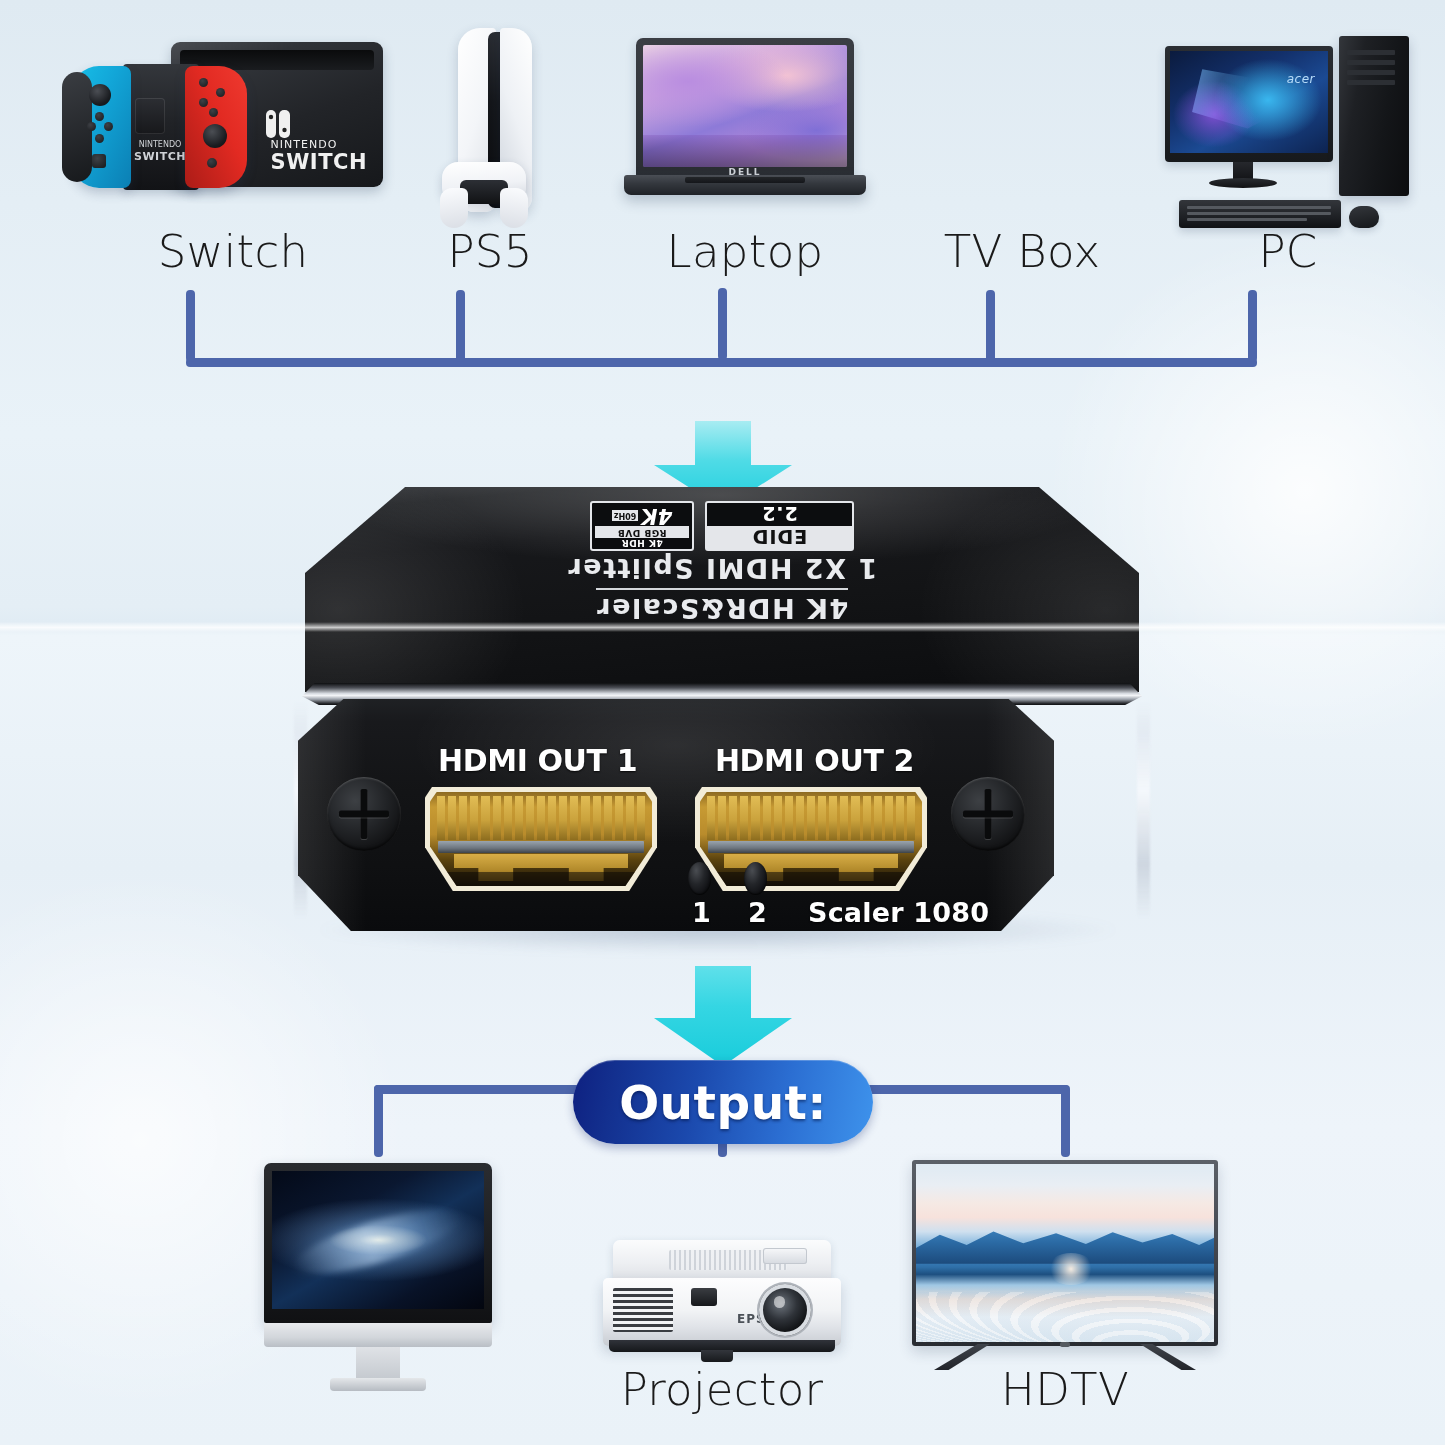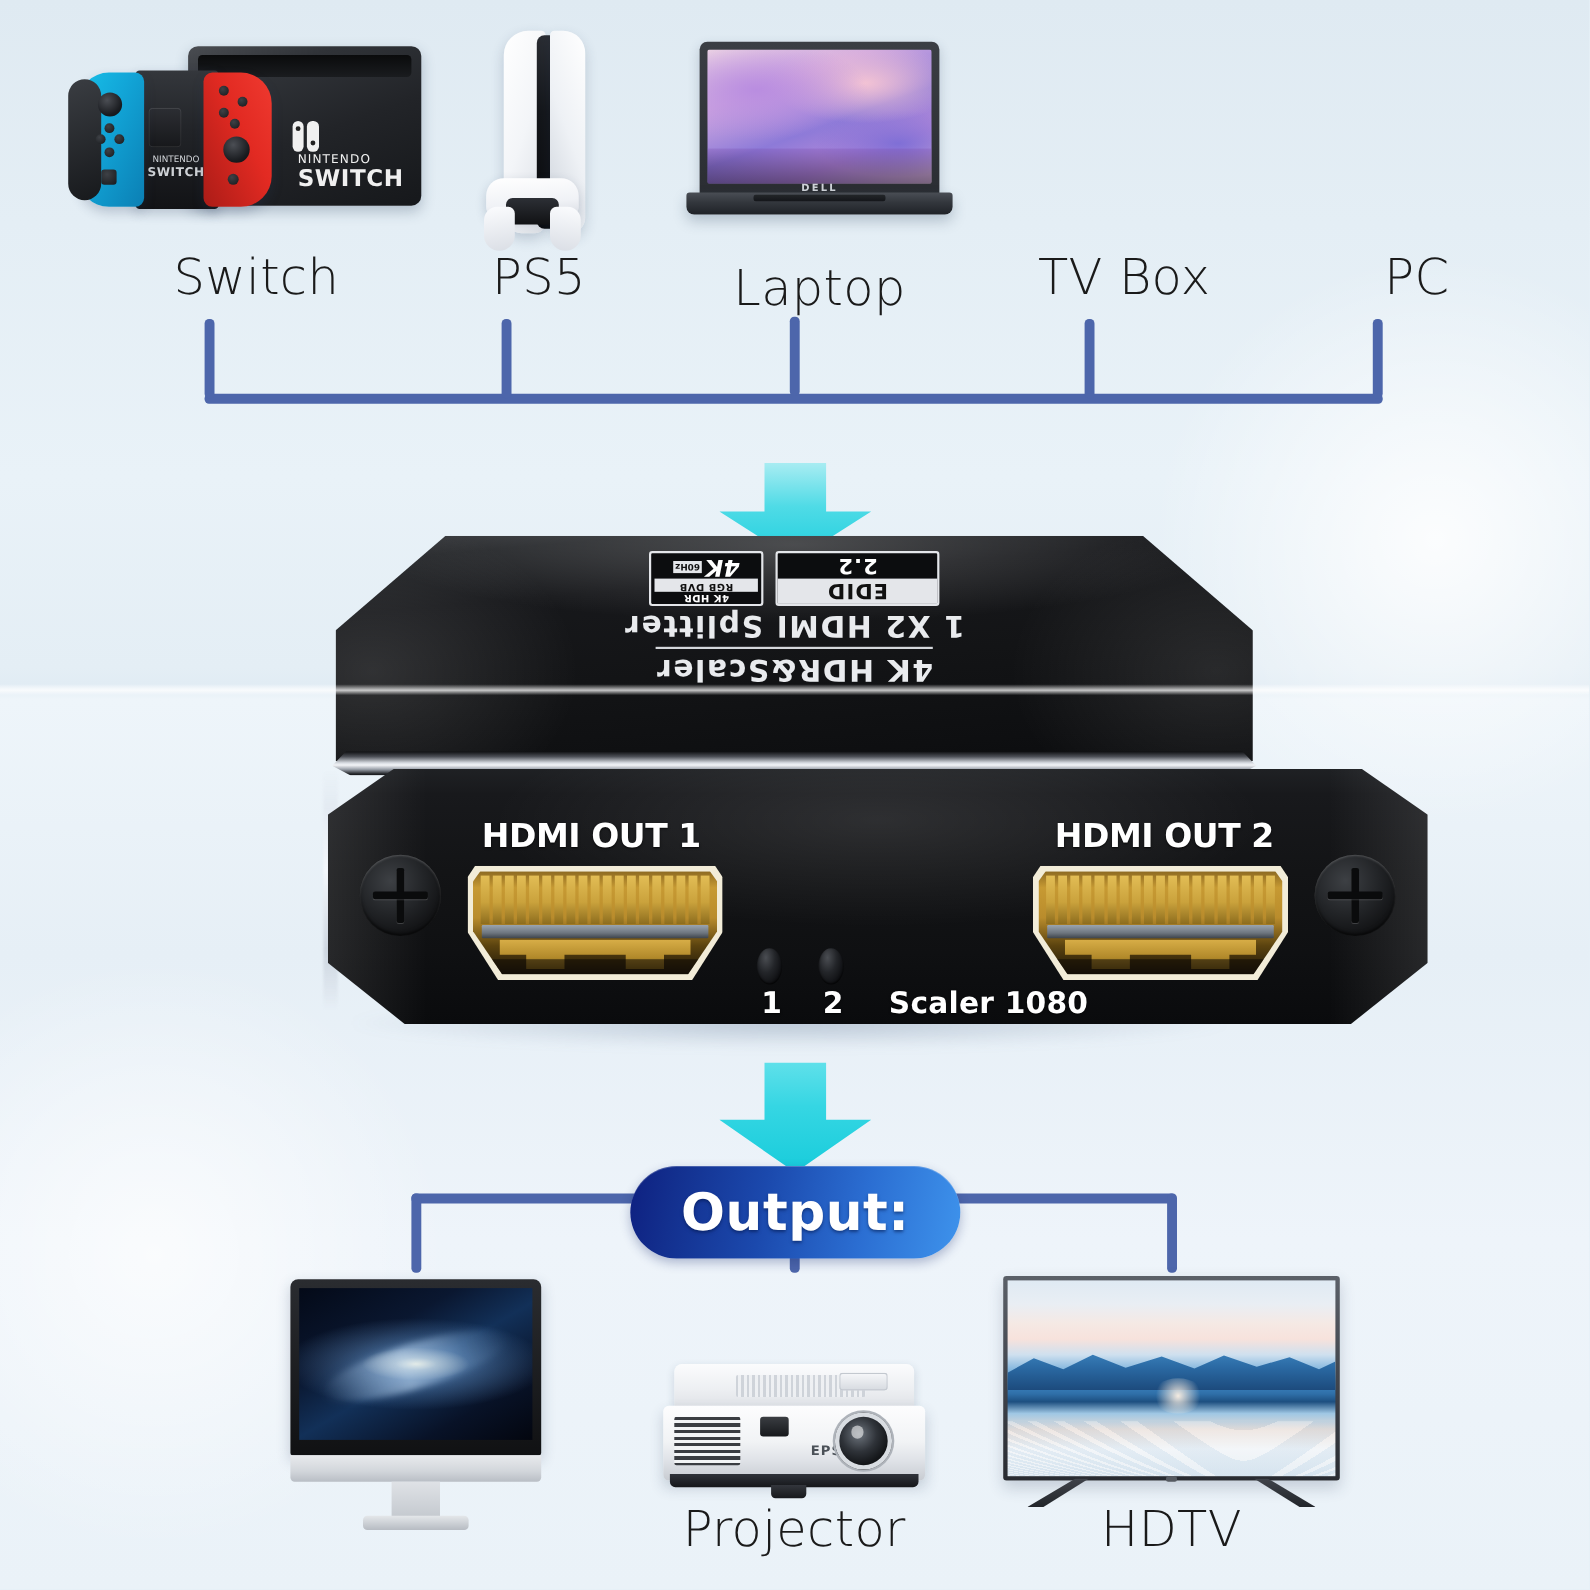--- a/index.html
+++ b/index.html
@@ -80,21 +80,21 @@
       radial-gradient(ellipse 30% 90% at 96% 60%,rgba(255,255,255,.10),rgba(255,255,255,0) 75%);
   }
   
   .sp-trim{
     position:absolute;left:14px;top:196px;width:840px;height:22px;
     clip-path:polygon(1.5% 0%, 98.5% 0%, 100% 60%, 98% 100%, 2% 100%, 0% 60%);
     background:linear-gradient(180deg,#0d0e10 0%,#4d5057 22%,#d8dce2 48%,#f2f4f7 57%,#9ea4ad 74%,#2b2d31 92%,#0c0d0f 100%);
   }
   
   .sp-face{
-    position:absolute;left:10px;top:212px;width:1000px;height:232px;
+    position:absolute;left:10px;top:212px;width:756px;height:232px;
     clip-path:polygon(6% 0%, 94% 0%, 100% 18%, 100% 76%, 93% 100%, 7% 100%, 0% 76%, 0% 18%);
     background:
       linear-gradient(180deg,#1f2124 0%,#18191c 10%,#131416 40%,#0f1012 72%,#0a0b0d 100%);
     text-align: right;
   }
   .sp-face::before{
     content:"";position:absolute;inset:0;
     background:
       radial-gradient(ellipse 50% 60% at 50% 20%,rgba(255,255,255,.10),rgba(255,255,255,0) 70%),
       linear-gradient(90deg,rgba(255,255,255,.10) 0%,rgba(255,255,255,0) 9%,rgba(255,255,255,0) 91%,rgba(255,255,255,.10) 100%);
@@ -439,24 +439,44 @@
   </div>
   <div class="devlabel" style="left:490px;top:225px;">PS5</div>
 
   <div class="dev" style="left:745px;top:32px;width:250px;height:180px;">
     <div class="lp-lid">
       <div class="lp-scr"></div>
       <div class="lp-brand">DELL</div>
     </div>
     <div class="lp-base"></div>
   </div>
-  <div class="devlabel" style="left:745px;top:235px;">Laptop</div>
+  <div class="devlabel" style="left:745px;top:225px;">Laptop</div>
 
   <div class="devlabel" style="left:1022px;top:225px;">TV Box</div>
 
+  <div class="dev" style="left:1288px;top:28px;width:262px;height:202px;">
+    <div class="pc-mon">
+      <div class="pc-scr"></div>
+      <div class="pc-acer">acer</div>
+    </div>
+    <div class="pc-neck"></div>
+      <div class="pc-foot"></div>
+    <div class="pc-tower">
+      <div class="bay" style="top:14px;"></div>
+        <div class="bay" style="top:24px;"></div>
+      <div class="bay" style="top:34px;"></div>
+        <div class="bay" style="top:44px;"></div>
+    </div>
+    <div class="pc-kb">
+      <i style="left:8px;top:6px;width:144px;"></i>
+      <i style="left:8px;top:12px;width:144px;"></i>
+      <i style="left:8px;top:18px;width:120px;"></i>
+    </div>
+    <div class="pc-mouse"></div>
+  </div>
   <div class="devlabel" style="left:1288px;top:225px;">PC</div>
 
   <div class="cline h" style="left:186px;top:358px;width:1071px;"></div>
   <div class="cline v" style="left:186px;top:290px;height:72px;"></div>
   <div class="cline v" style="left:456px;top:290px;height:72px;"></div>
   <div class="cline v" style="left:718px;top:288px;height:72px;"></div>
   <div class="cline v" style="left:986px;top:290px;height:72px;"></div>
   <div class="cline v" style="left:1248px;top:290px;height:72px;"></div>
 
 

